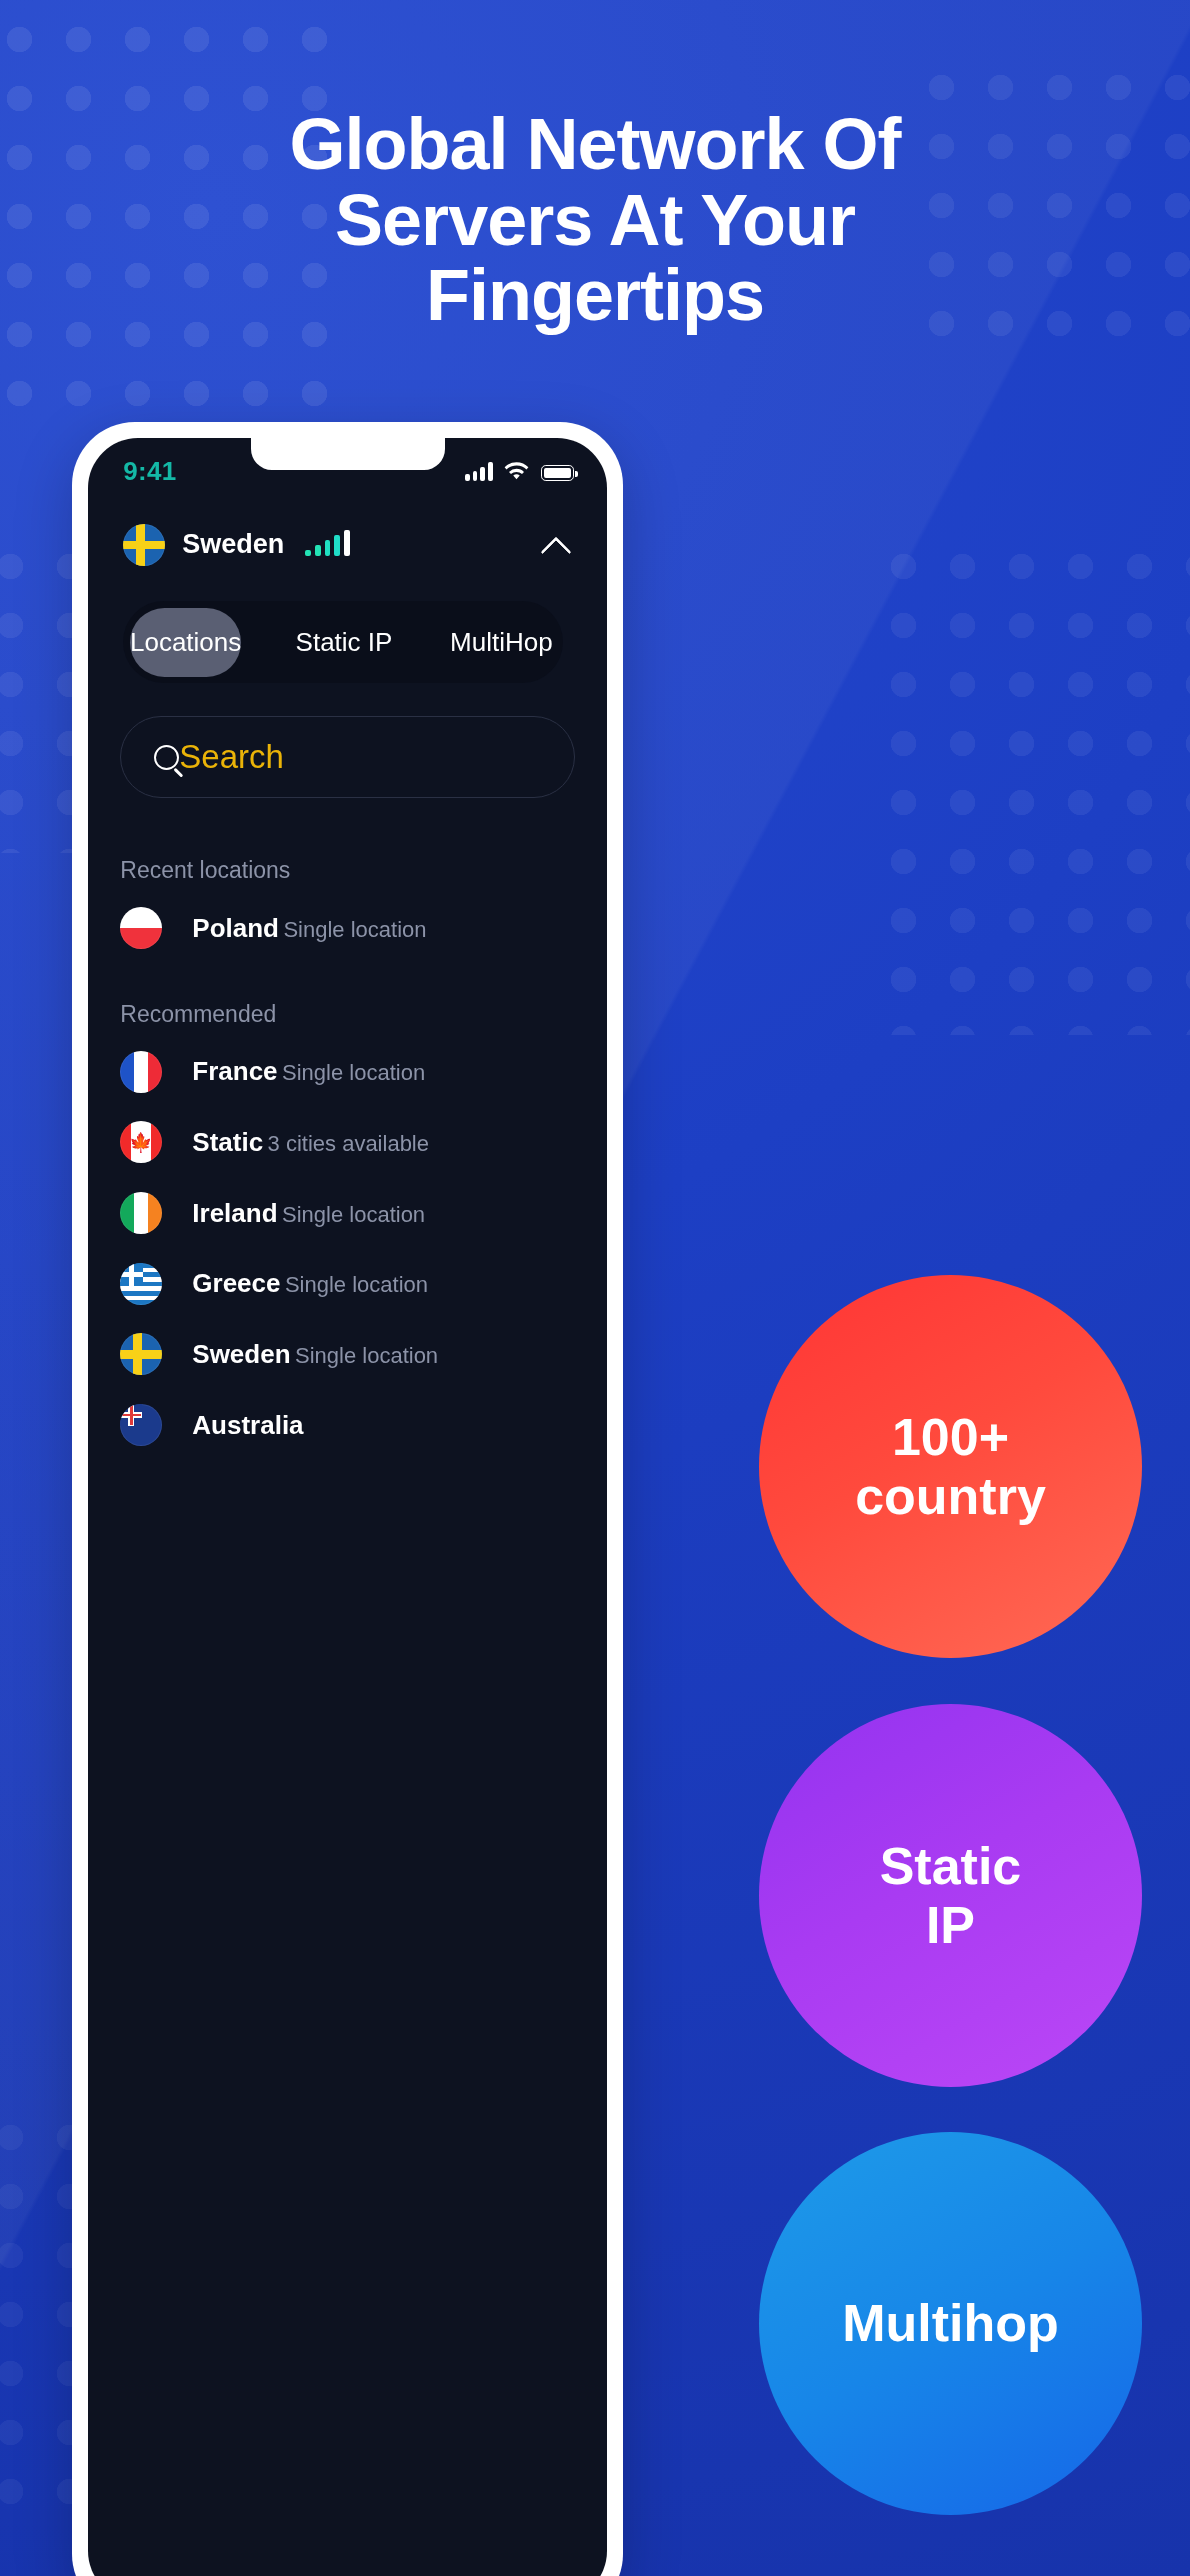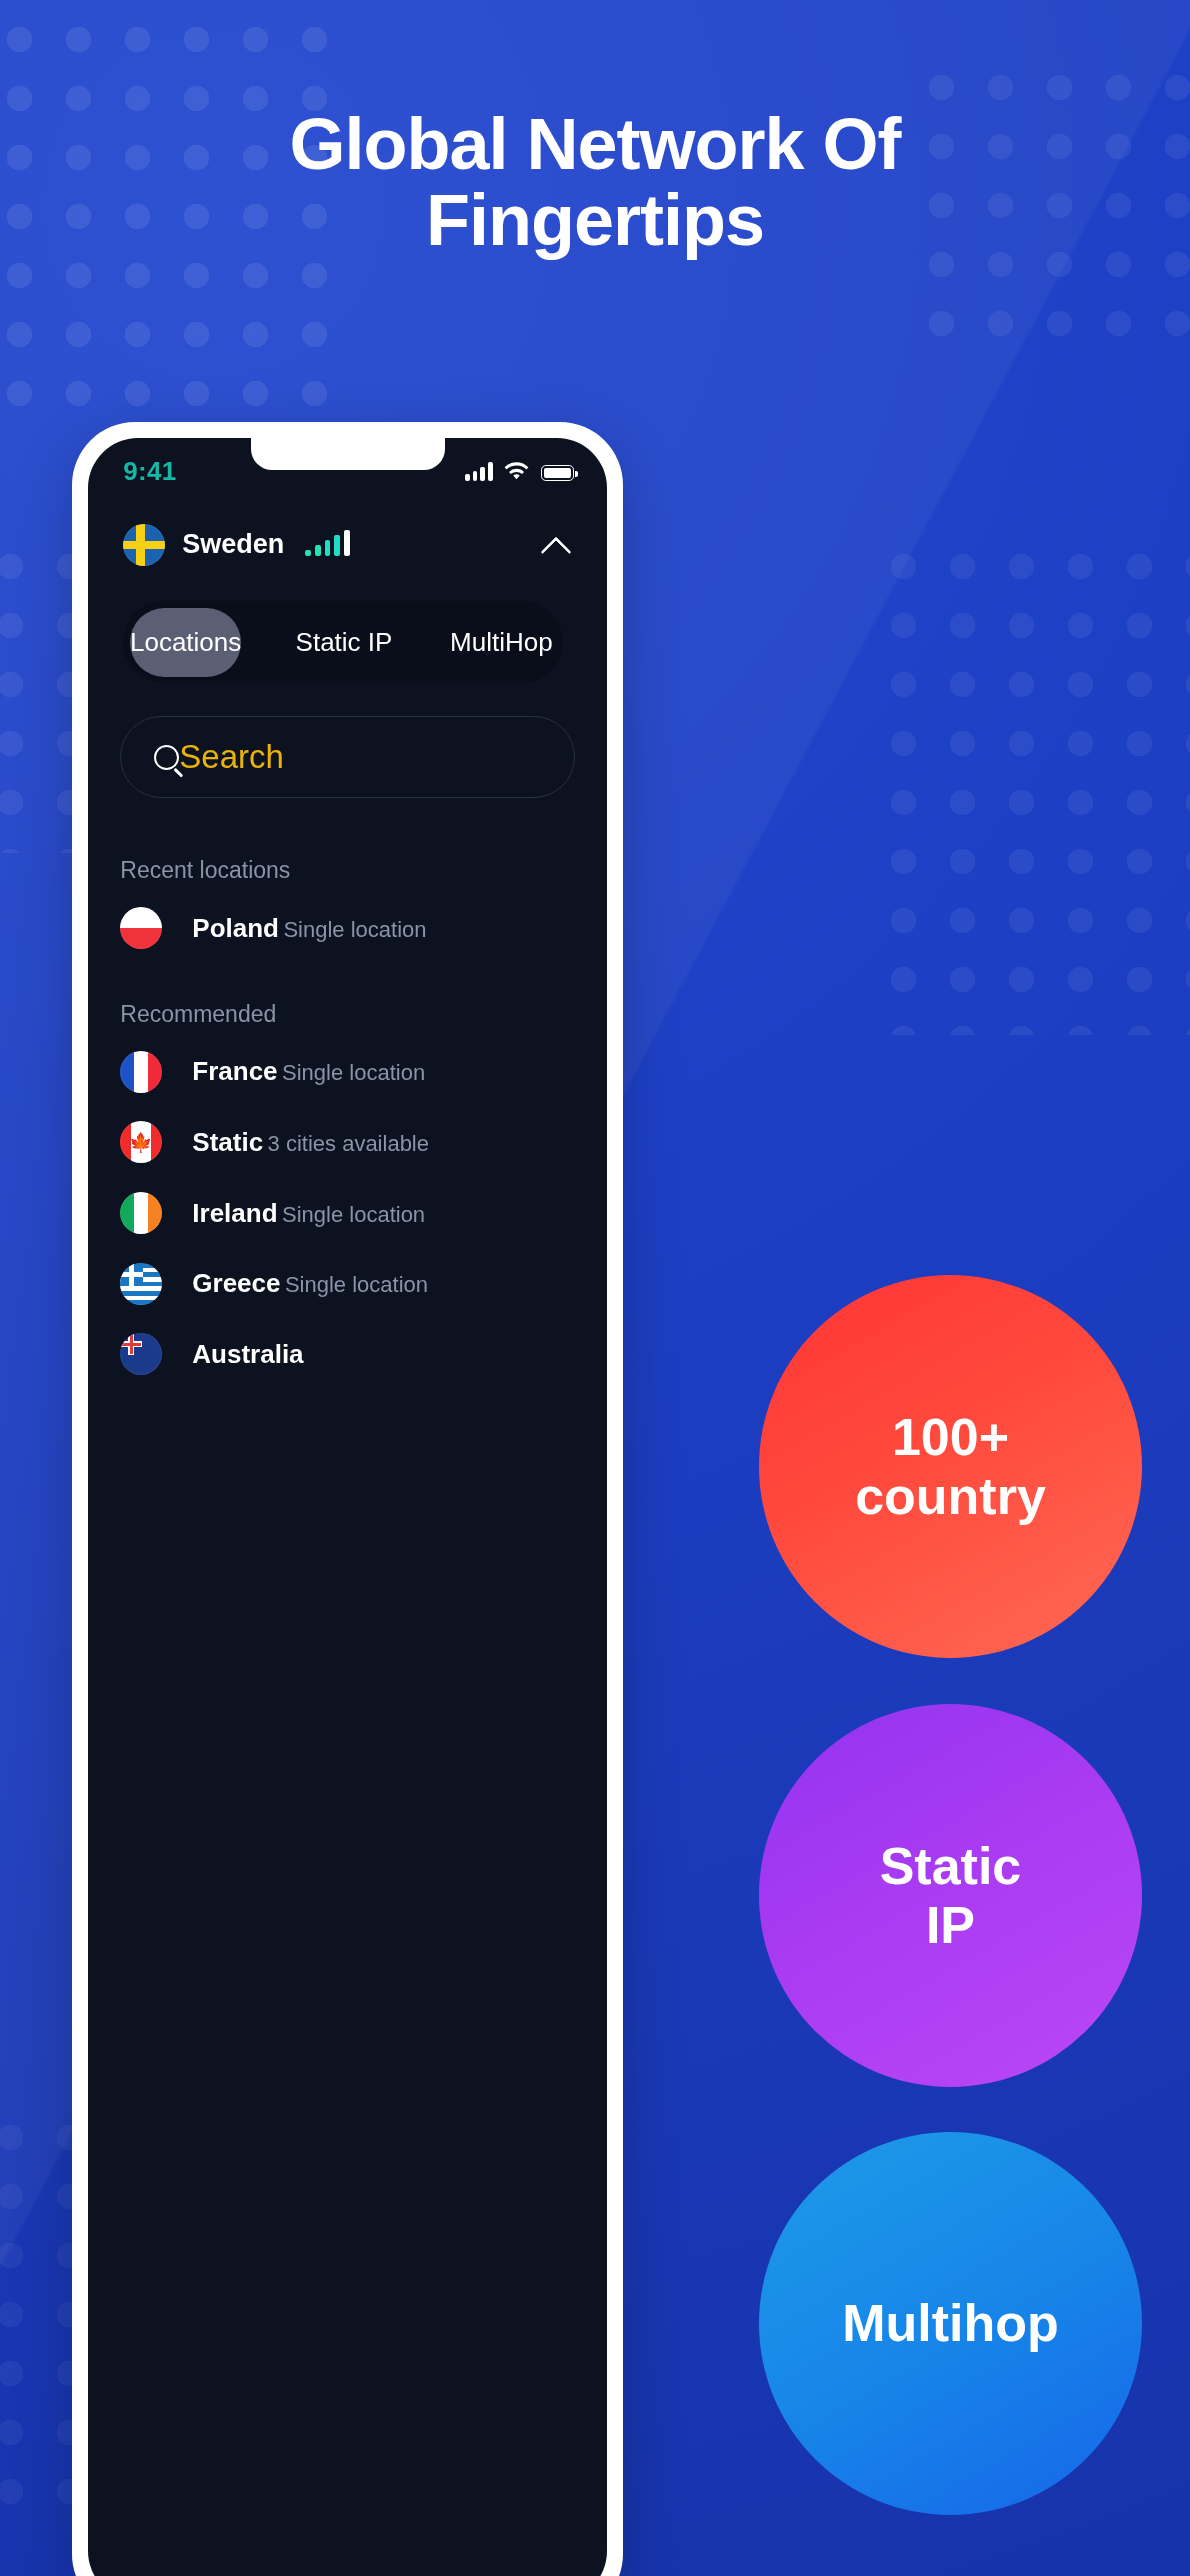--- a/index.html
+++ b/index.html
@@ -241,20 +241,21 @@
 <div id="bg">
   <div id="dots-tl"></div>
   <div id="dots-tr"></div>
   <div id="dots-ml"></div>
   <div id="dots-mr"></div>
   <div id="dots-bl"></div>
 </div>
 
 <h1 id="headline">
   <span class="ln">Global Network Of</span>
+  <span class="ln">Servers At Your</span>
   <span class="ln">Fingertips</span>
 </h1>
 
 <div id="phone">
   <div id="screen">
 
     <div id="notch"></div>
 
     <div id="statusbar">
       <div id="status-time">9:41</div>
@@ -337,20 +338,27 @@
         </span>
       </div>
       <div class="row">
         <span class="flag f-gr"></span>
         <span class="txt">
           <span class="name">Greece</span>
           <span class="sub">Single location</span>
         </span>
       </div>
       <div class="row">
+        <span class="flag f-se"></span>
+        <span class="txt">
+          <span class="name">Sweden</span>
+          <span class="sub">Single location</span>
+        </span>
+      </div>
+      <div class="row">
         <span class="flag f-au"></span>
         <span class="txt">
           <span class="name">Australia</span>
         </span>
       </div>
 
     </div>
   </div>
 </div>
 

